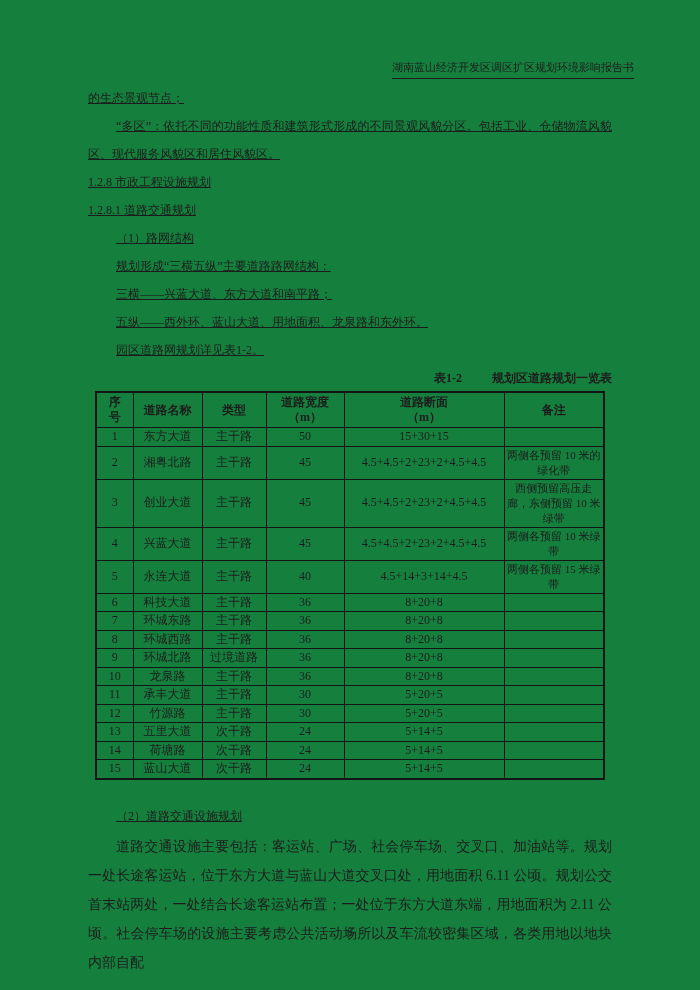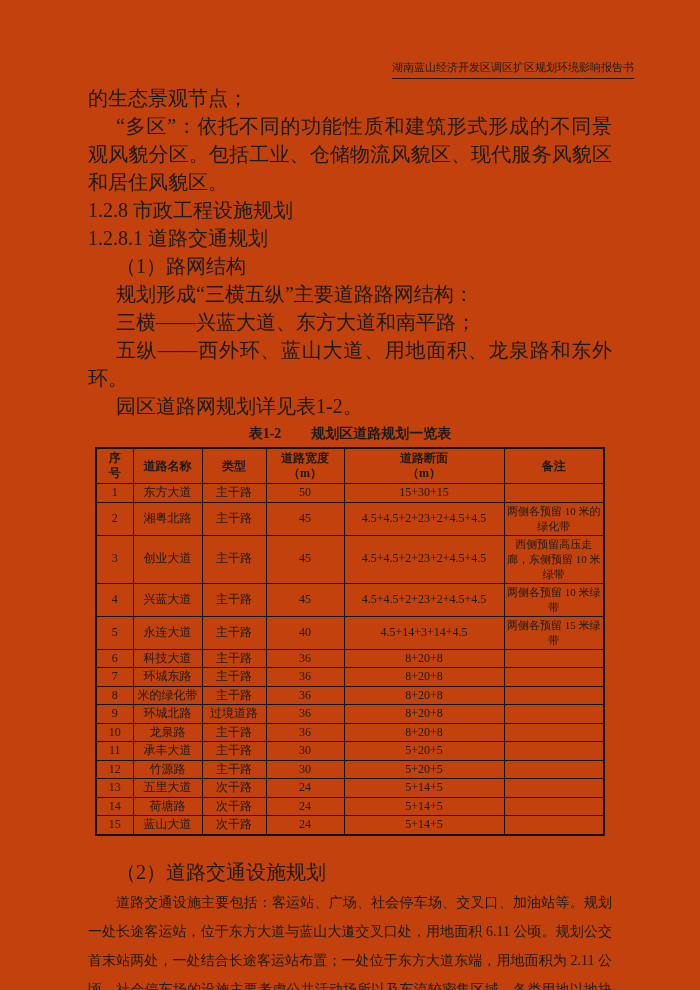--- a/index.html
+++ b/index.html
@@ -1,20 +1,20 @@
 <!DOCTYPE html>
 <html><head>
 <meta charset="utf-8">
 <style>
   html, body { margin: 0; padding: 0; background: #ffffff; }
   .page {
     position: relative;
     width: 700px;
     height: 990px;
-    background: #c2410c;
+    background: #15803d;
     font-family: "Liberation Serif", "DejaVu Serif", serif;
     color: #1c1c1c;
     overflow: hidden;
     box-sizing: border-box;
   }
   .header {
     position: absolute;
     top: 57px;
     right: 66px;
   }
@@ -26,29 +26,30 @@
     padding-bottom: 4px;
   }
   .content {
     position: absolute;
     top: 84px;
     left: 88px;
     width: 524px;
   }
   .body-line {
     margin: 0;
-    font-size: 20px;
+    font-size: 12px;
     line-height: 28px;
     text-align: justify;
+    text-decoration: underline;
   }
   .indent { text-indent: 28px; }
   .table-title {
-    text-align: center;
+    text-align: right;
     font-weight: bold;
-    font-size: 14px;
+    font-size: 12px;
     line-height: 22px;
     margin: 3px 0 2px 0;
   }
   .tt-gap { display: inline-block; width: 30px; }
   .road-table {
     width: 508px;
     margin: 0 auto;
     border-collapse: collapse;
     table-layout: fixed;
     border: 2px solid #151515;
@@ -186,21 +187,21 @@
           <tr>
             <td class="col0">7</td>
             <td class="col1">环城东路</td>
             <td class="col2">主干路</td>
             <td class="col3">36</td>
             <td class="col4">8+20+8</td>
             <td class="col5"></td>
           </tr>
           <tr>
             <td class="col0">8</td>
-            <td class="col1">米的绿化带</td>
+            <td class="col1">环城西路</td>
             <td class="col2">主干路</td>
             <td class="col3">36</td>
             <td class="col4">8+20+8</td>
             <td class="col5"></td>
           </tr>
           <tr>
             <td class="col0">9</td>
             <td class="col1">环城北路</td>
             <td class="col2">过境道路</td>
             <td class="col3">36</td>

